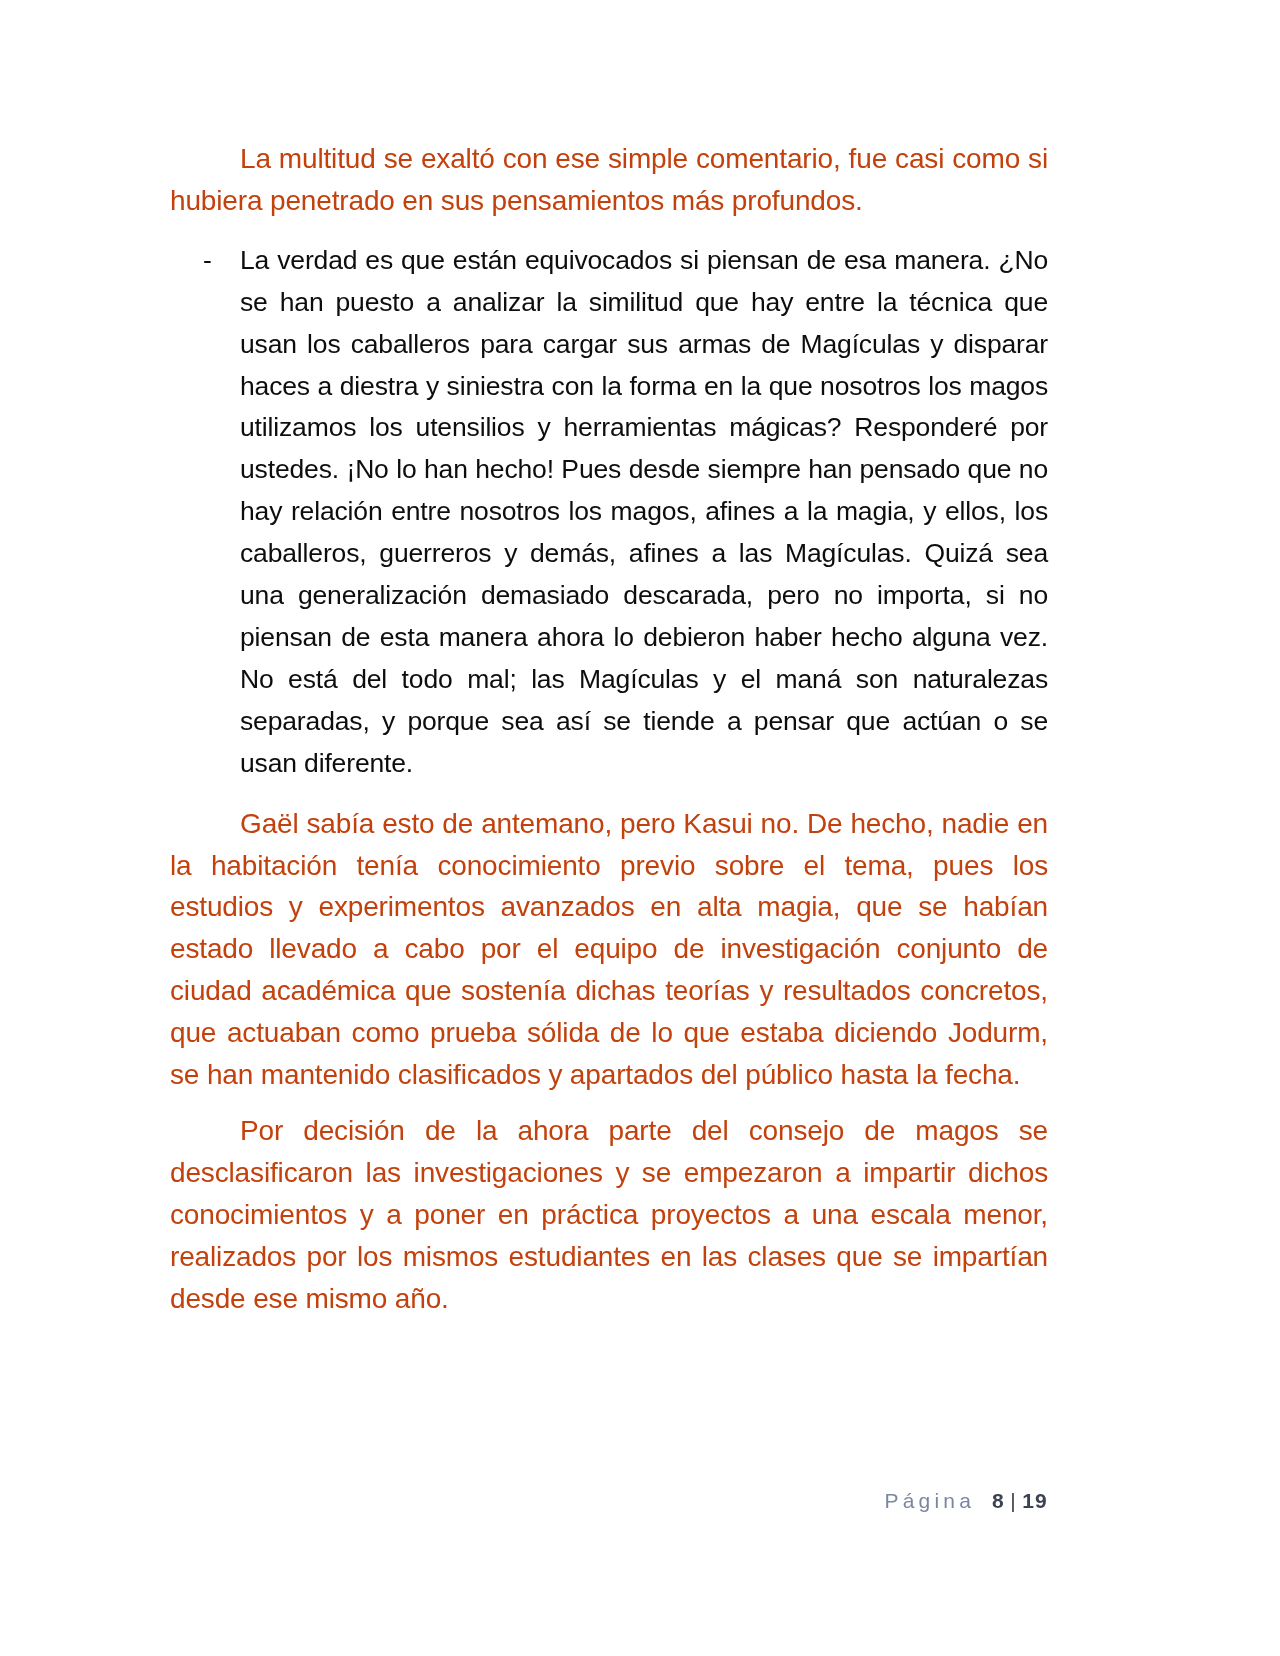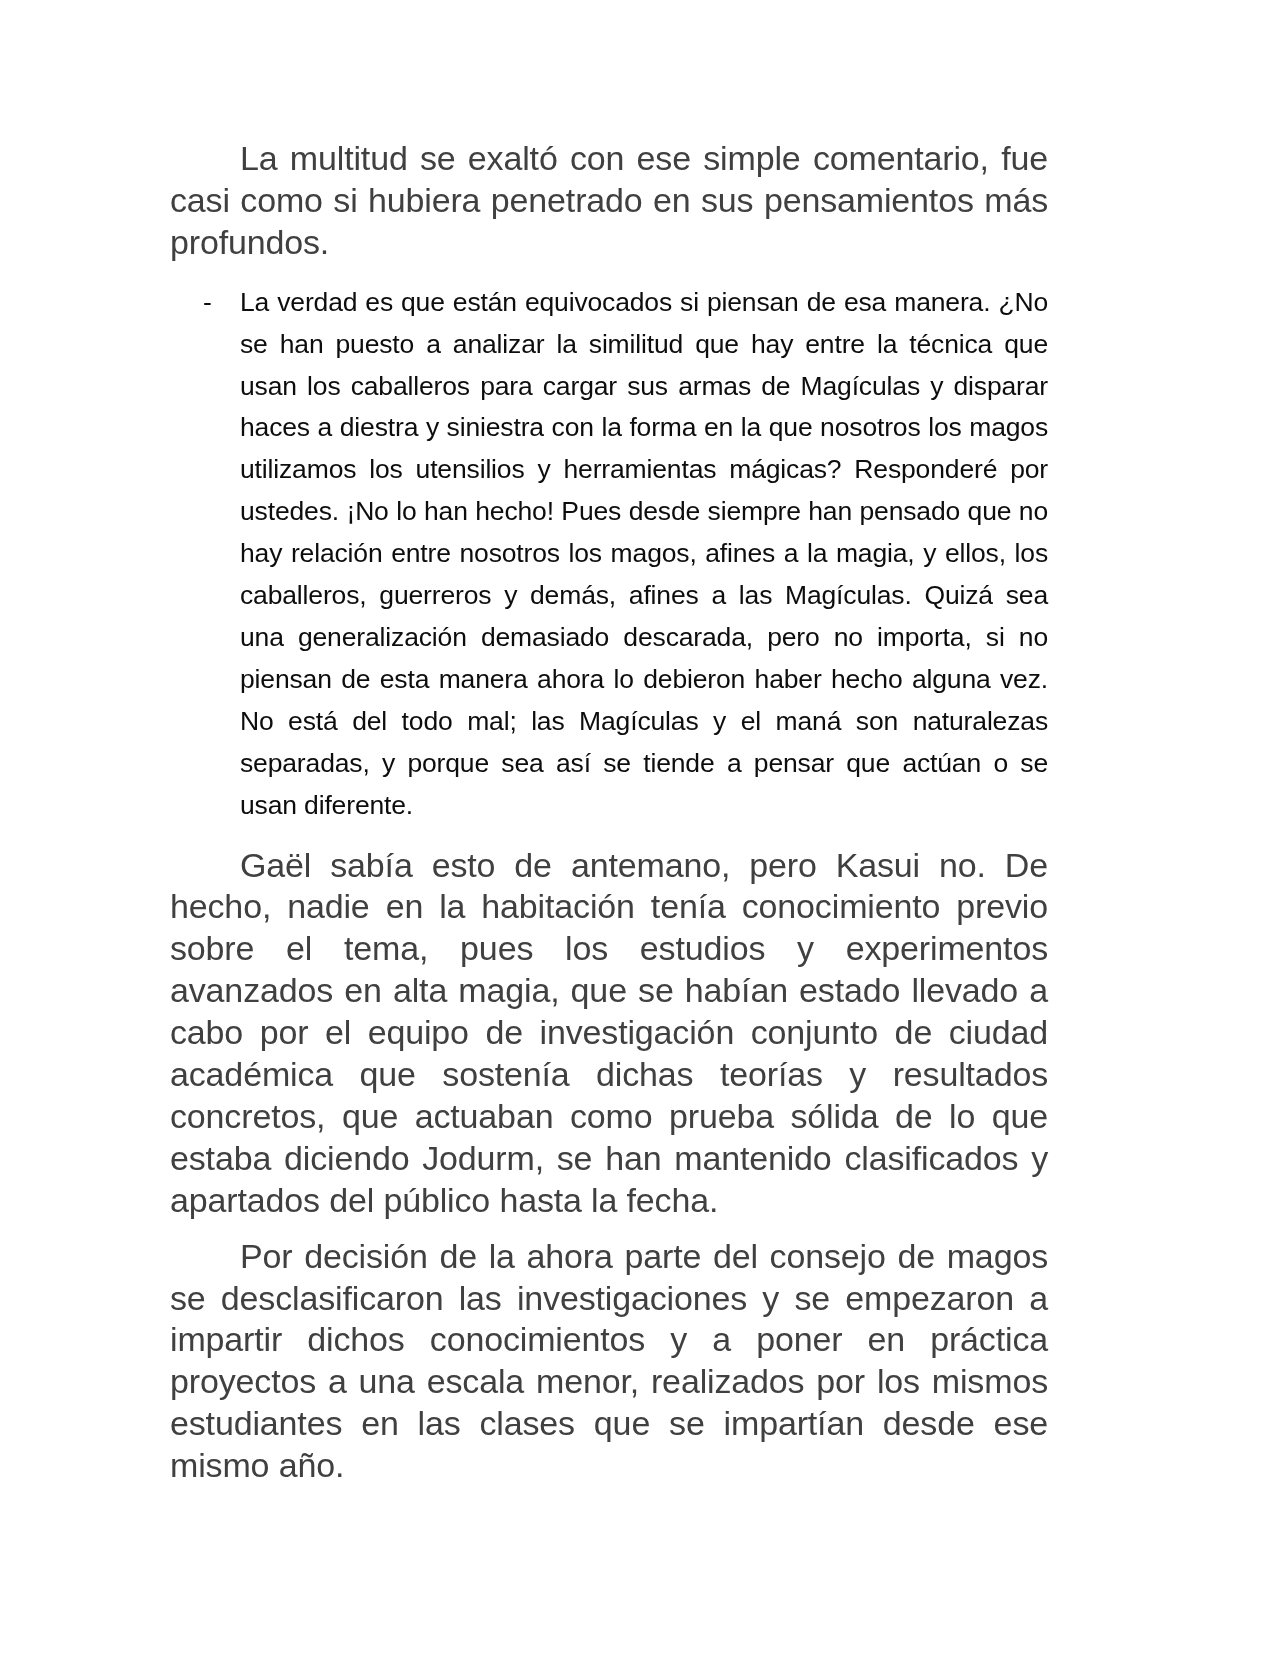--- a/index.html
+++ b/index.html
@@ -23,23 +23,23 @@
   .content {
     position: absolute;
     left: 170px;
     top: 138px;
     width: 878px;
   }
 
   
   .para {
     margin: 0 0 0px 0;
-    font-size: 34px;
+    font-size: 28px;
     line-height: 41.9px;
-    color: #404040;
+    color: #c2410c;
     text-align: justify;
     text-justify: inter-word;
     -webkit-hyphens: none;
     hyphens: none;
     letter-spacing: -0.15px;
     word-spacing: 0px;
   }
 
   .para.indent {
     text-indent: 70px;
@@ -122,14 +122,17 @@
     <div class="spacer-md"></div>
 
     <p class="para indent">Gaël sabía esto de antemano, pero Kasui no. De hecho, nadie en la habitación tenía conocimiento previo sobre el tema, pues los estudios y experimentos avanzados en alta magia, que se habían estado llevado a cabo por el equipo de investigación conjunto de ciudad académica que sostenía dichas teorías y resultados concretos, que actuaban como prueba sólida de lo que estaba diciendo Jodurm, se han mantenido clasificados y apartados del público hasta la fecha.</p>
 
     <div class="spacer-sm"></div>
 
     <p class="para indent">Por decisión de la ahora parte del consejo de magos se desclasificaron las investigaciones y se empezaron a impartir dichos conocimientos y a poner en práctica proyectos a una escala menor, realizados por los mismos estudiantes en las clases que se impartían desde ese mismo año.</p>
 
   </div>
 
+  <div class="footer">
+    <span class="page-word">Página  </span><span class="page-nums">8 </span><span class="page-sep">| </span><span class="page-nums">19</span>
+  </div>
 
 </div>
 
 </body></html>

